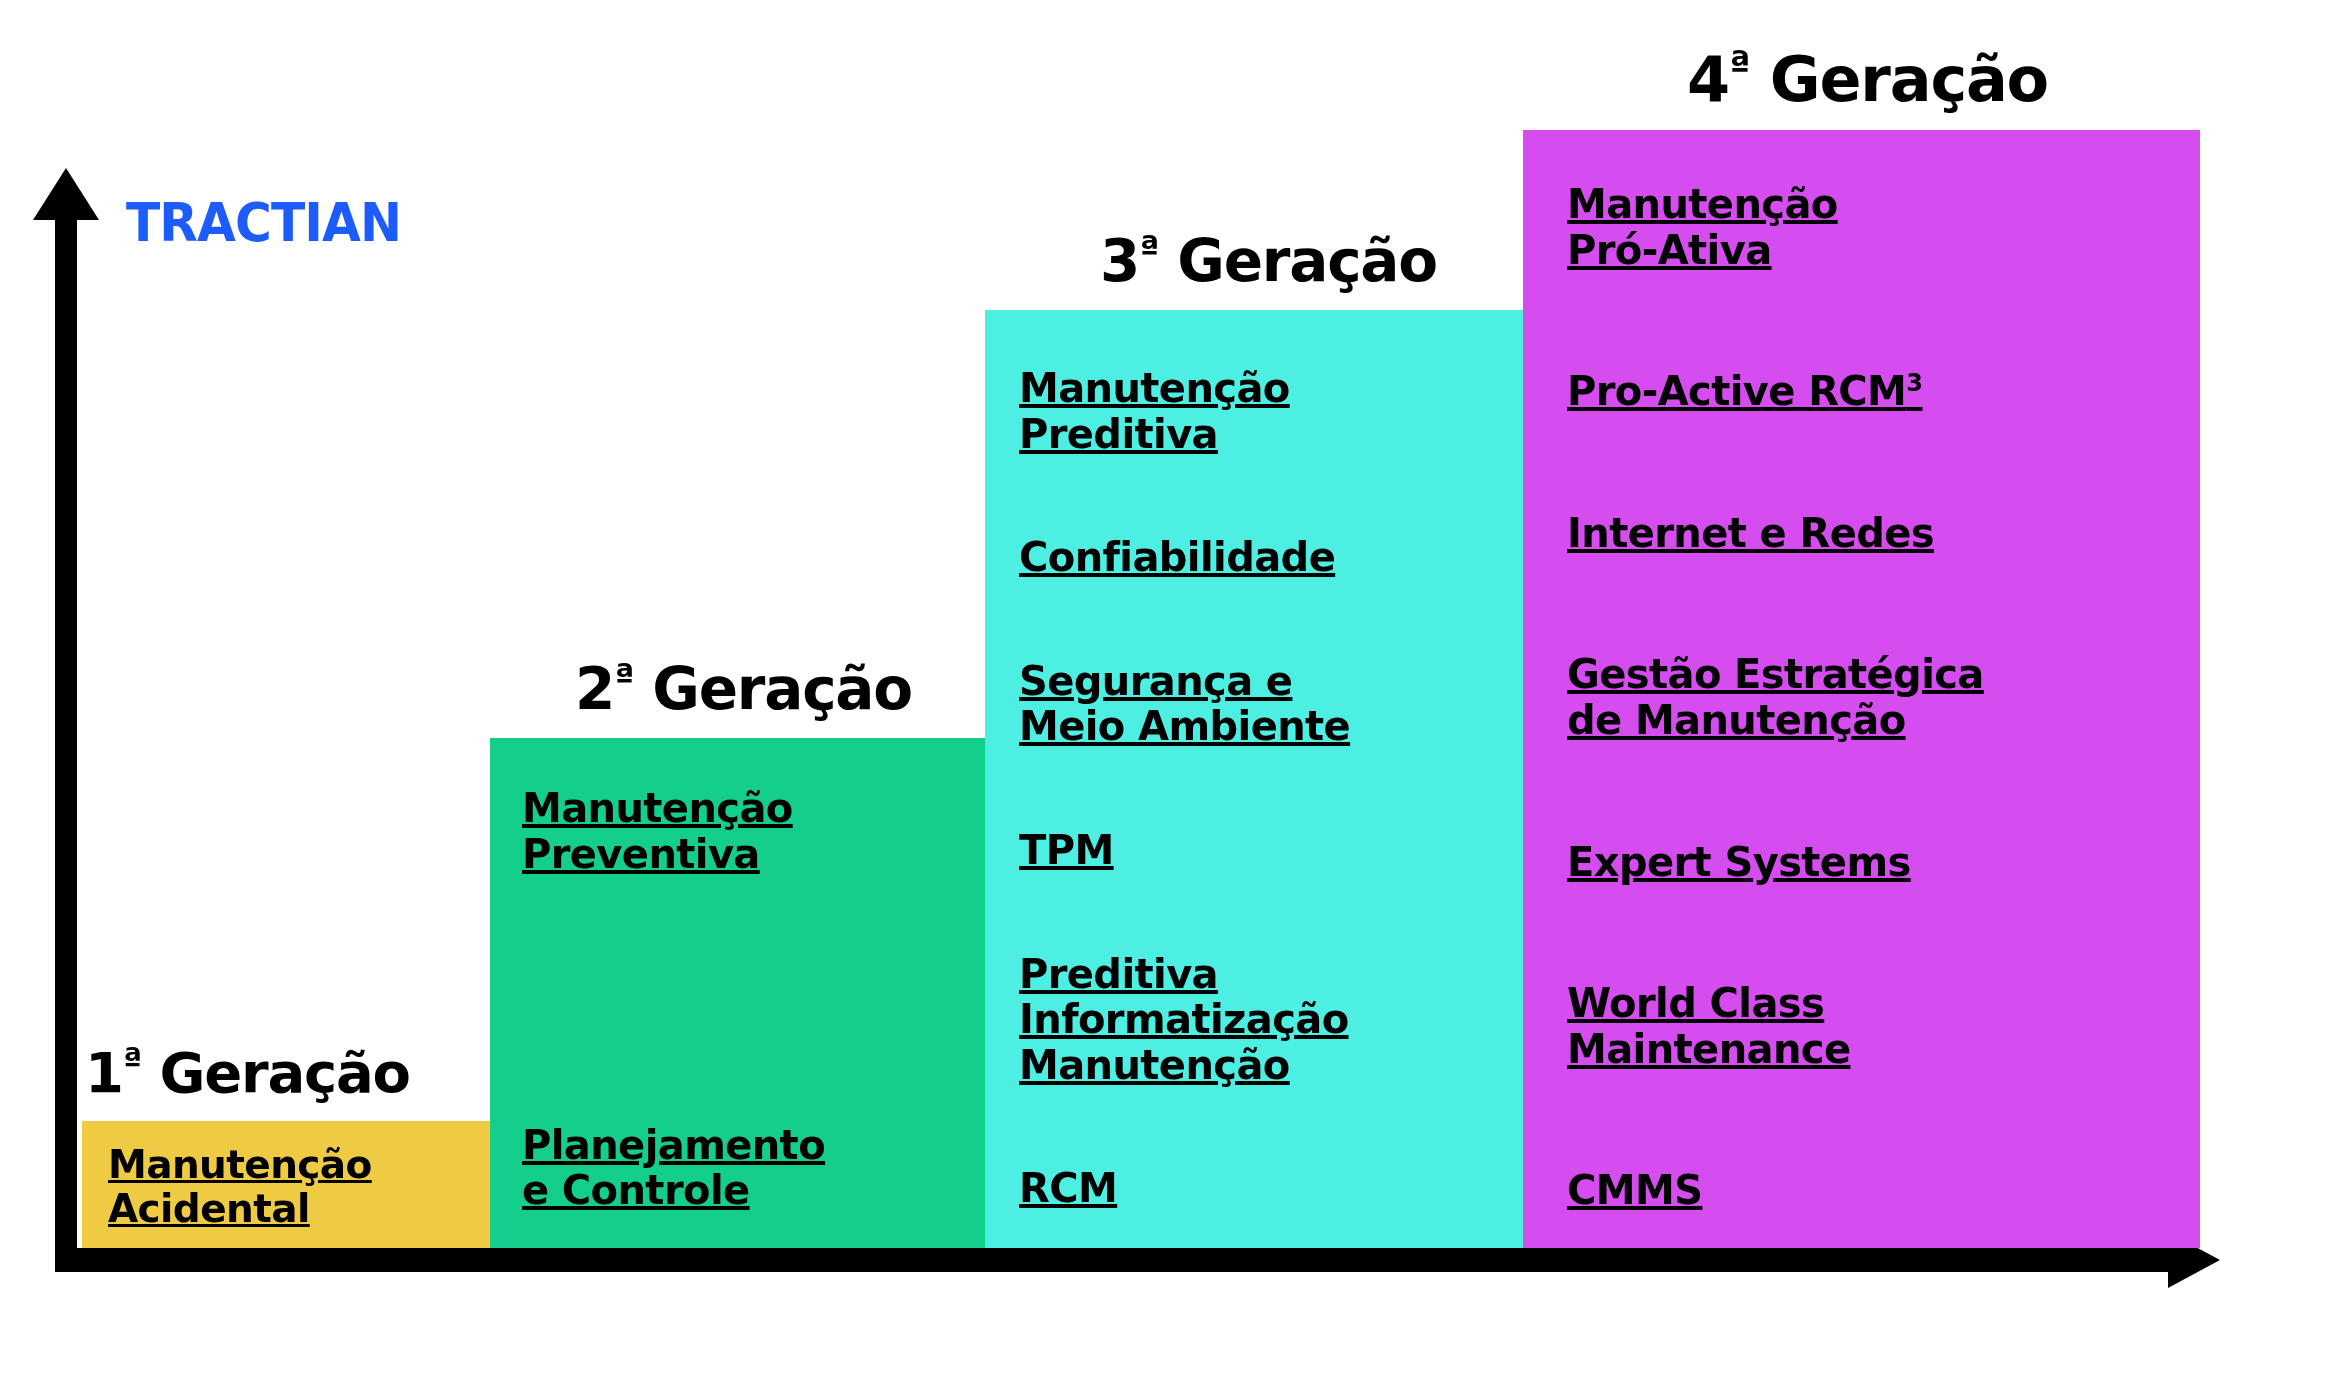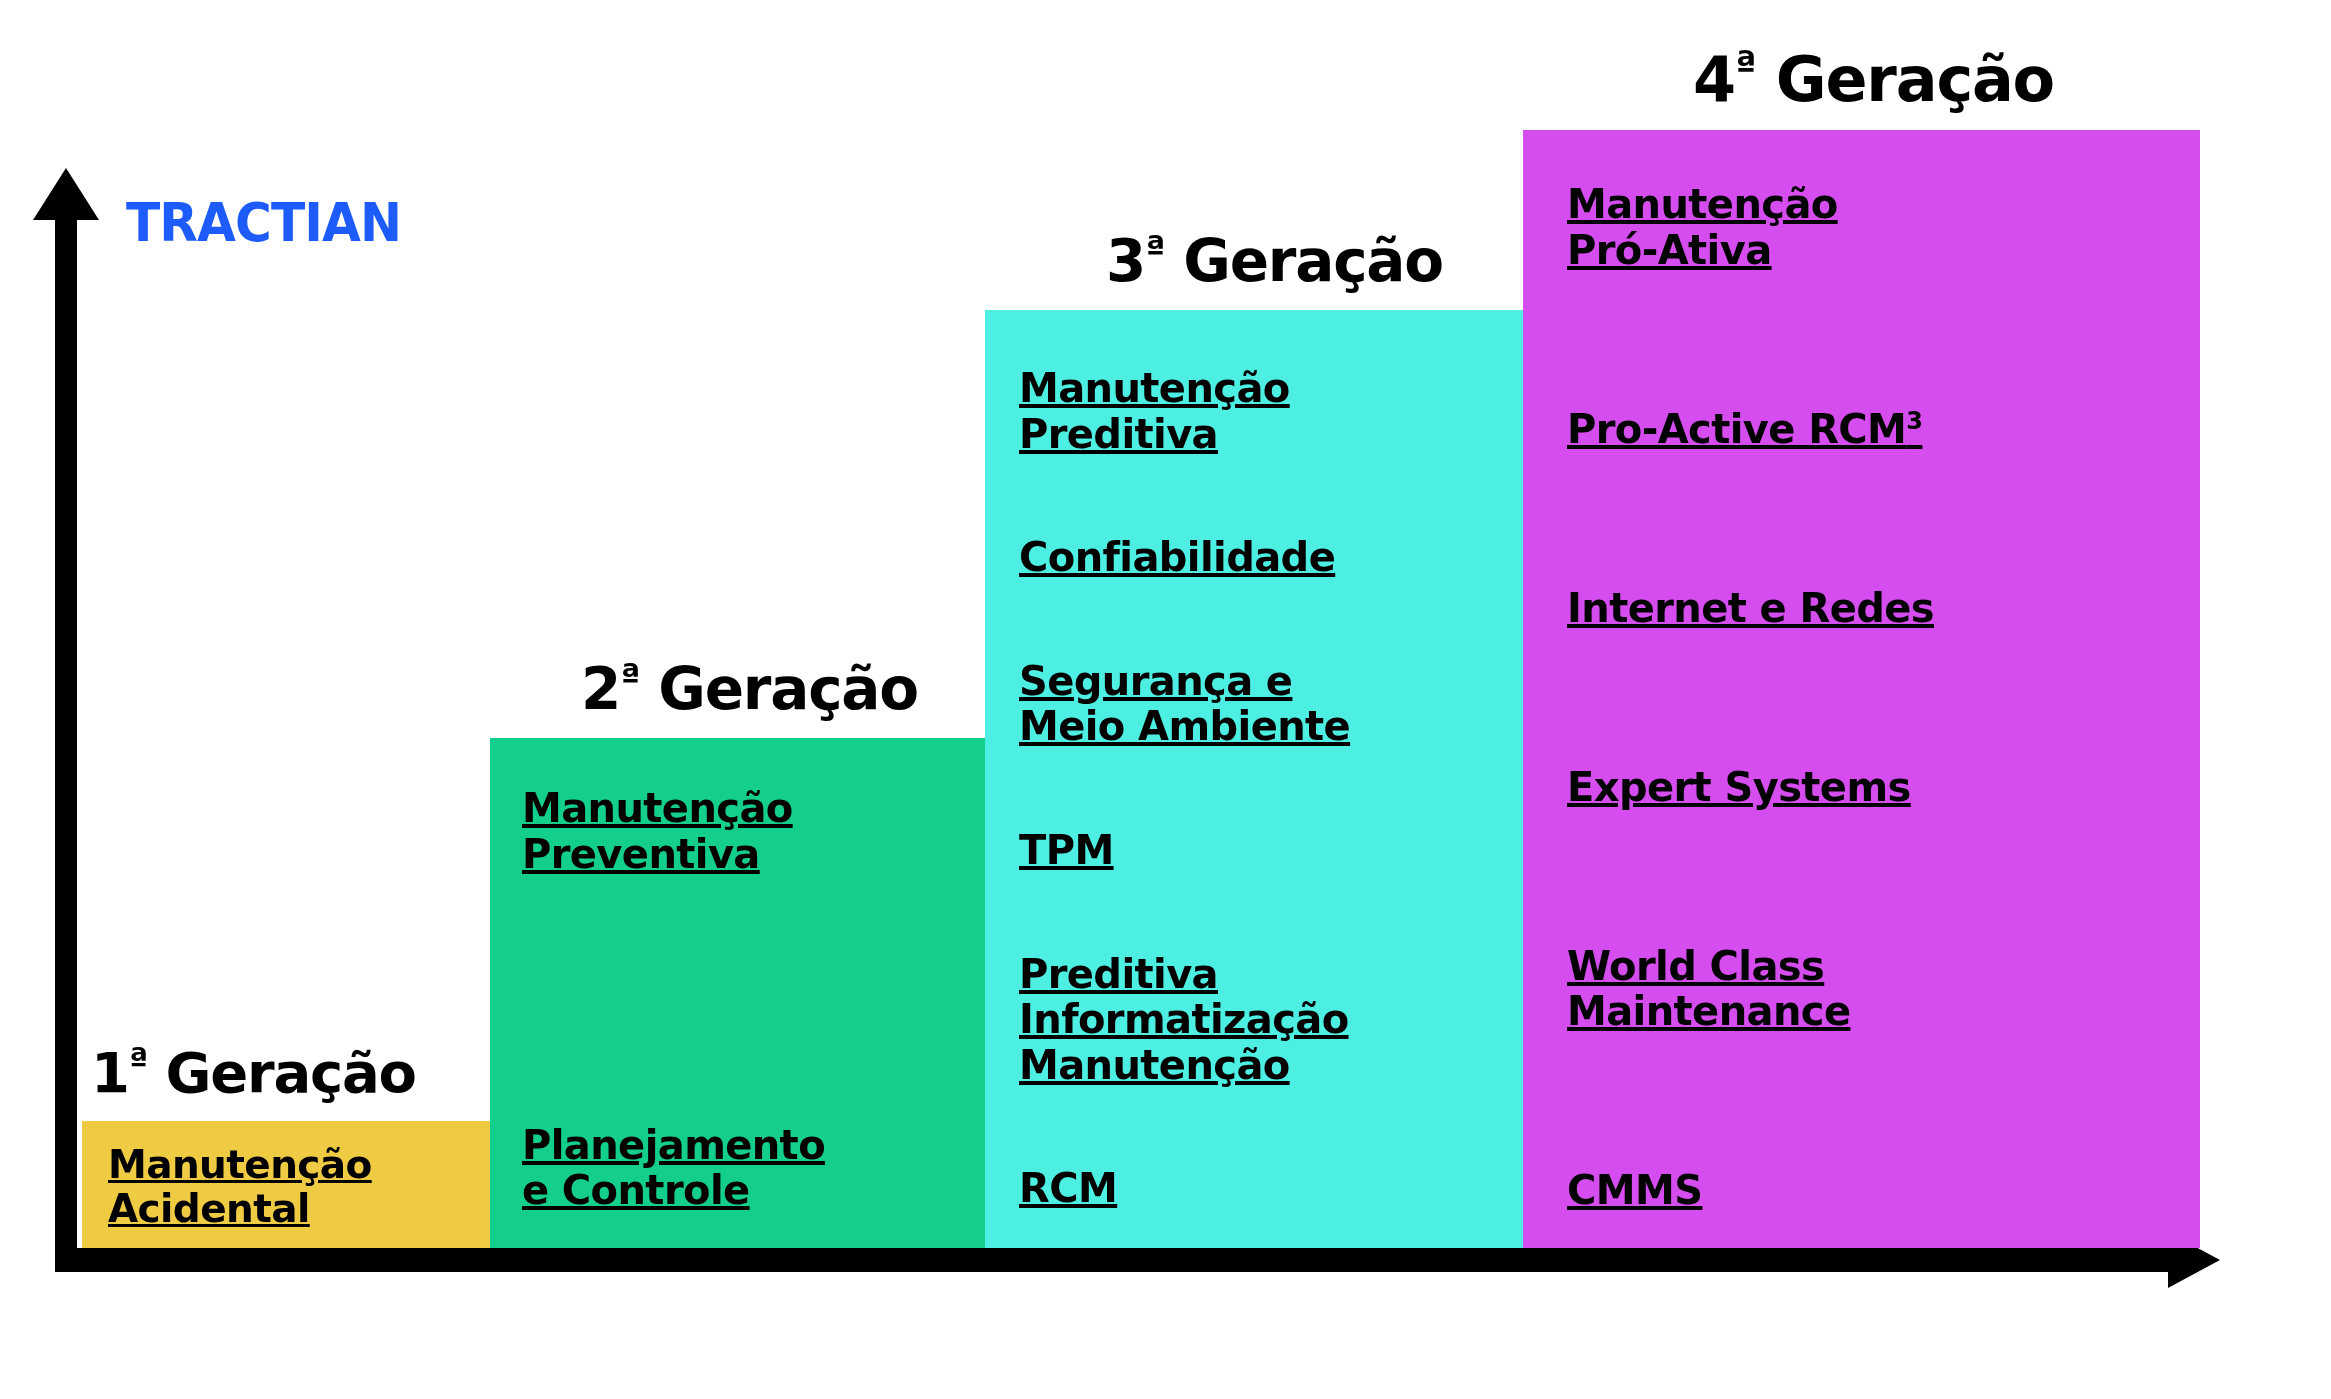--- a/index.html
+++ b/index.html
@@ -73,21 +73,21 @@
   }
 
   
   .column {
     position: absolute;
     bottom: 151px;
   }
   .gen-title {
     position: absolute;
     bottom: 100%;
-    left: 12px;
+    left: 6px;
     width: 100%;
     text-align: center;
     font-family: "DejaVu Sans", sans-serif;
     font-weight: 700;
     font-size: 58px;
     letter-spacing: -1.2px;
     color: #000000;
     line-height: 1.05;
     padding-bottom: 18px;
     white-space: nowrap;
@@ -206,20 +206,22 @@
   <div class="column" id="col-4">
     <div class="gen-title">
       <span>4</span><span class="ord">ª</span><span> Geração</span>
     </div>
     <div class="bar" style="background: rgb(214, 77, 239);">
       <div class="bar-items">
         <div class="bar-item">Manutenção
 Pró-Ativa</div>
         <div class="bar-item"><span>Pro-Active RCM</span><sup>3</sup></div>
         <div class="bar-item">Internet e Redes</div>
+        <div class="bar-item">Gestão Estratégica
+de Manutenção</div>
         <div class="bar-item">Expert Systems</div>
         <div class="bar-item">World Class
 Maintenance</div>
         <div class="bar-item">CMMS</div>
       </div>
     </div>
   </div>
 
 </div>
 

